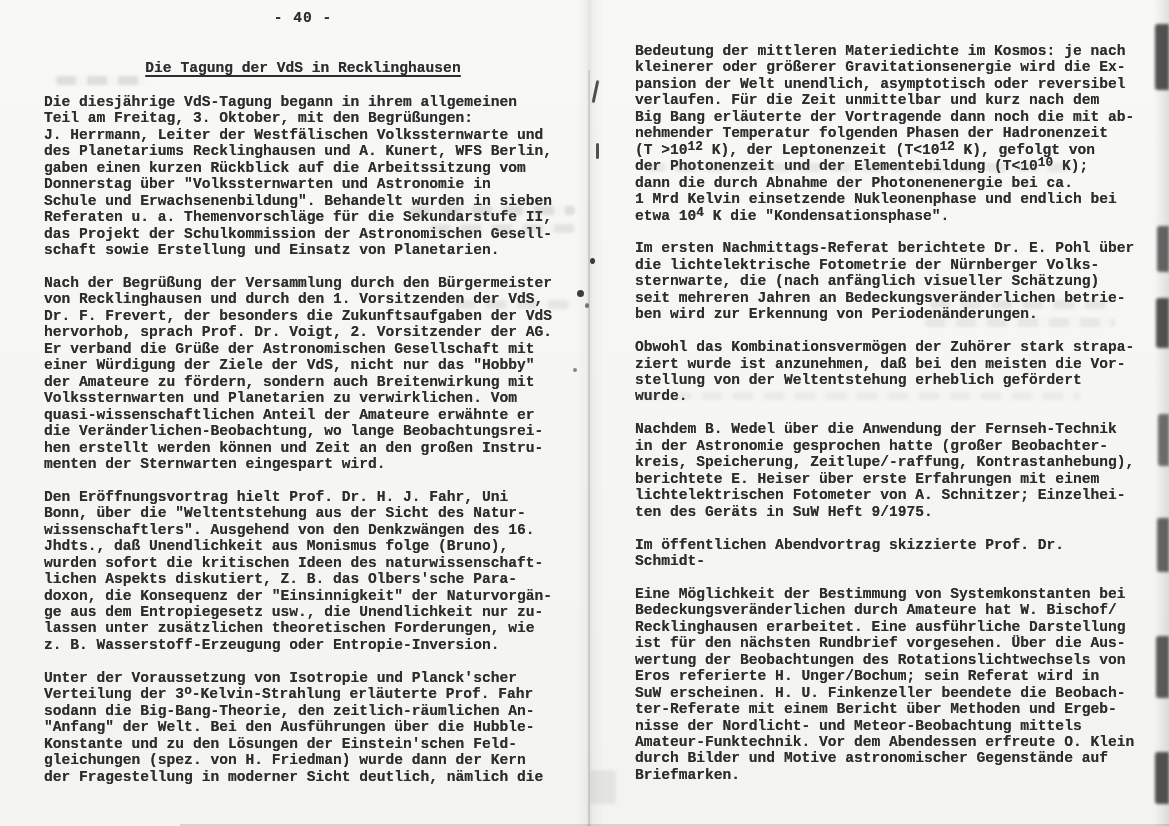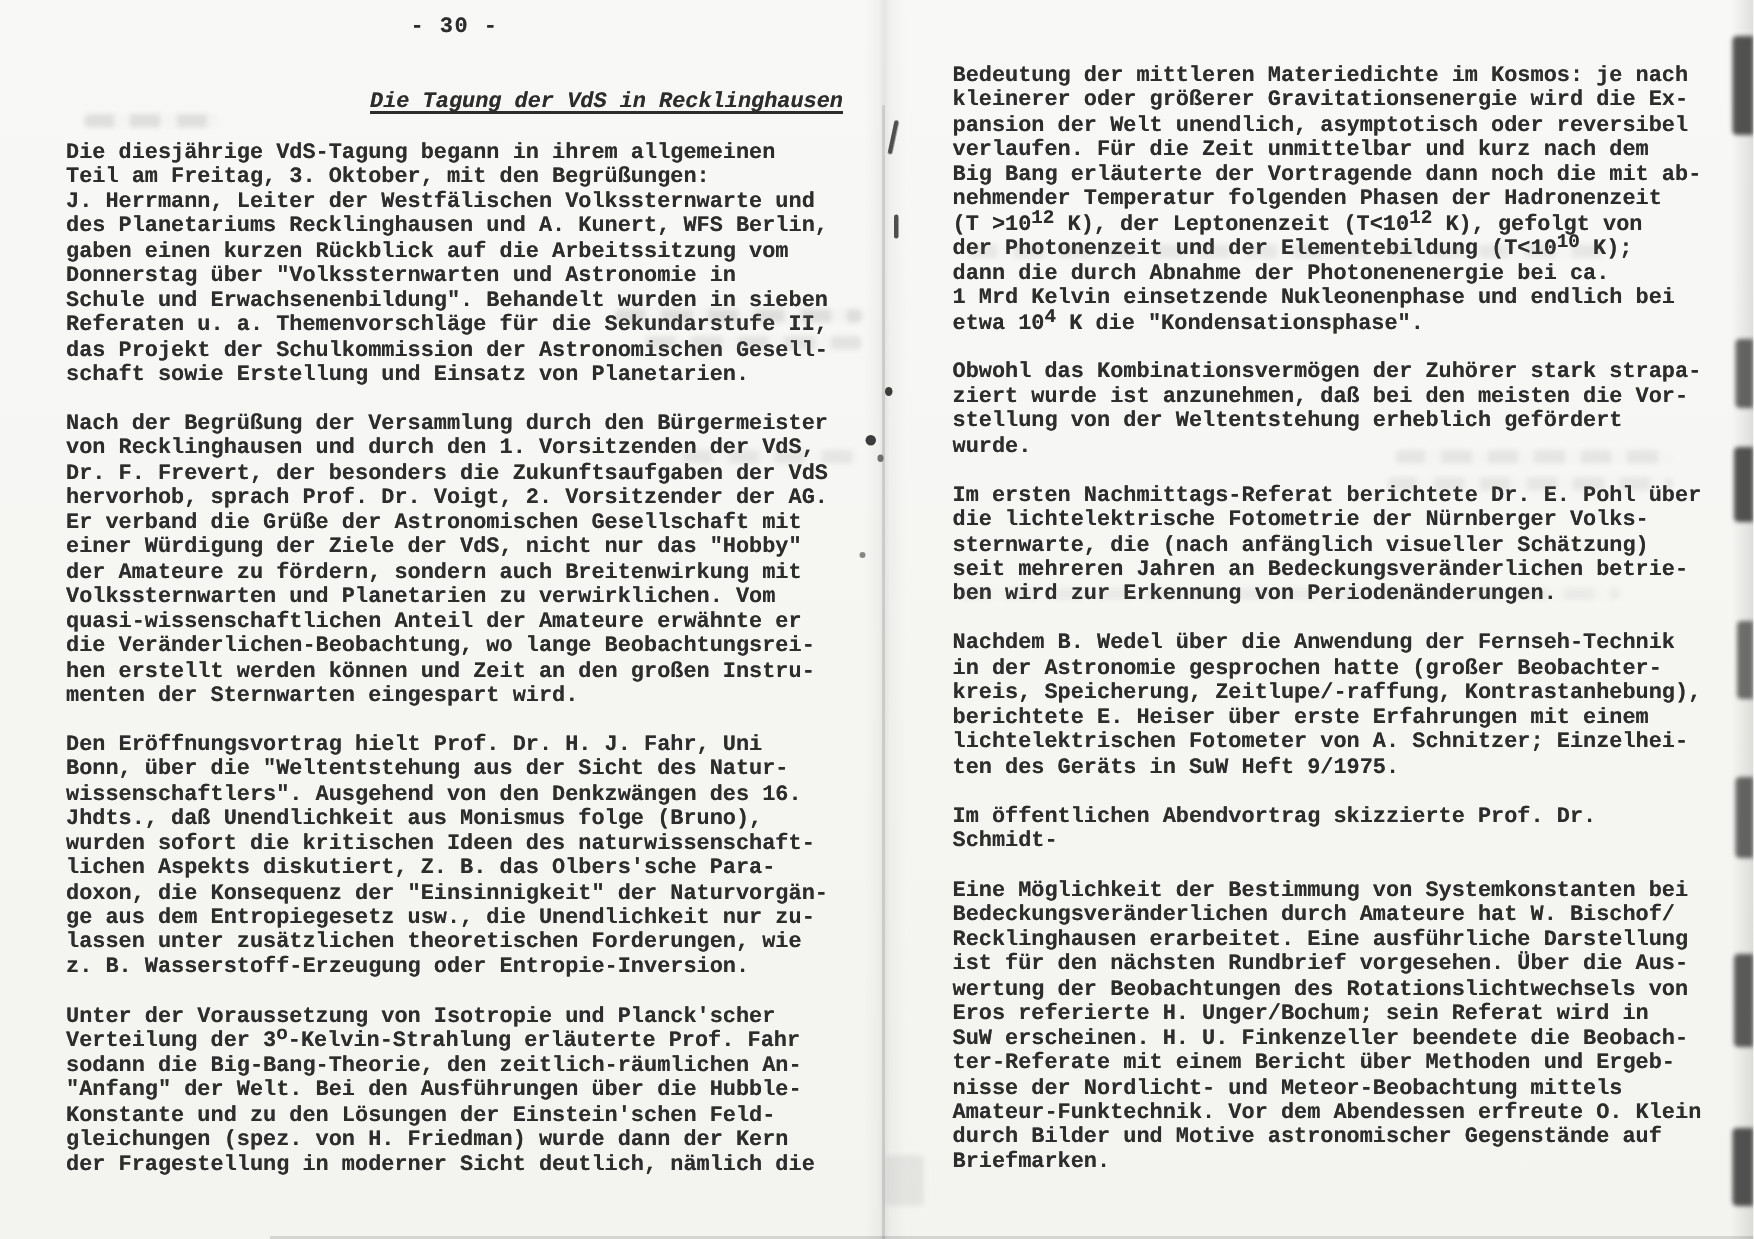--- a/index.html
+++ b/index.html
@@ -8,22 +8,22 @@
     background:linear-gradient(180deg,#f8f8f6 0%,#f5f5f2 60%,#f3f3f0 100%);
     font-family:"Liberation Mono","DejaVu Sans Mono",monospace;
   }
   .typed{
     color:#2d2d2d;font-weight:700;font-size:14.6px;line-height:16.45px;
     text-shadow:0 0 .4px rgba(45,45,45,.65);
   }
   .abs{position:absolute;}
   .page-number{width:518px;text-align:center;letter-spacing:1px;}
   .article-title{
-    width:518px;text-align:right;
-    text-decoration:underline;text-underline-offset:3px;text-decoration-thickness:1.5px;font-style:italic;
+    width:518px;text-align:center;
+    text-decoration:underline;text-underline-offset:3px;text-decoration-thickness:1.5px;
   }
   .page-body{white-space:pre-wrap;}
   .para{white-space:pre-wrap;}
   .para + .para{margin-top:16.45px;}
   sup{font-size:.88em;line-height:0;vertical-align:4.5px;}
   
   .gutter-shadow{
     left:576px;top:0;width:28px;height:826px;
     background:linear-gradient(90deg,rgba(0,0,0,0) 0%,rgba(0,0,0,.03) 35%,rgba(0,0,0,.08) 48%,rgba(0,0,0,.03) 62%,rgba(0,0,0,0) 100%);
   }
@@ -35,21 +35,21 @@
   .speck{background:#3c3c3c;border-radius:50%;filter:blur(.4px);}
   .stroke{background:#333;filter:blur(.5px);border-radius:2px;opacity:.85;}
   .edge-strip{right:0;top:0;width:15px;height:826px;background:linear-gradient(90deg,rgba(0,0,0,0),rgba(0,0,0,.10));}
   .edge-blob{right:0;background:#2b2b2b;filter:blur(1.4px);opacity:.8;border-radius:3px 0 0 3px;}
   .bottom-line{left:180px;bottom:0;width:989px;height:2px;background:rgba(70,70,70,.18);}
 </style>
 </head>
 <body>
 
 <div class="abs" style="left:0;top:0;width:584px;height:826px;">
-  <div class="abs typed page-number" style="left:44px;top:10px;">- 30 -</div>
+  <div class="abs typed page-number" style="left:44px;top:10px;">- 40 -</div>
   <div class="abs typed article-title" style="left:44px;top:60px;">Die Tagung der VdS in Recklinghausen</div>
   <div class="abs typed page-body" style="left:44px;top:94px;width:524px;"><div class="para">Die diesjährige VdS-Tagung begann in ihrem allgemeinen
 Teil am Freitag, 3. Oktober, mit den Begrüßungen:
 J. Herrmann, Leiter der Westfälischen Volkssternwarte und
 des Planetariums Recklinghausen und A. Kunert, WFS Berlin,
 gaben einen kurzen Rückblick auf die Arbeitssitzung vom
 Donnerstag über "Volkssternwarten und Astronomie in
 Schule und Erwachsenenbildung". Behandelt wurden in sieben
 Referaten u. a. Themenvorschläge für die Sekundarstufe II,
 das Projekt der Schulkommission der Astronomischen Gesell-
@@ -86,28 +86,28 @@
   <div class="abs typed page-body" style="left:51px;top:43px;width:500px;"><div class="para">Bedeutung der mittleren Materiedichte im Kosmos: je nach
 kleinerer oder größerer Gravitationsenergie wird die Ex-
 pansion der Welt unendlich, asymptotisch oder reversibel
 verlaufen. Für die Zeit unmittelbar und kurz nach dem
 Big Bang erläuterte der Vortragende dann noch die mit ab-
 nehmender Temperatur folgenden Phasen der Hadronenzeit
 (T &gt;10<sup>12</sup> K), der Leptonenzeit (T&lt;10<sup>12</sup> K), gefolgt von
 der Photonenzeit und der Elementebildung (T&lt;10<sup>10</sup> K);
 dann die durch Abnahme der Photonenenergie bei ca.
 1 Mrd Kelvin einsetzende Nukleonenphase und endlich bei
-etwa 10<sup>4</sup> K die "Kondensationsphase".</div><div class="para">Obwohl das Kombinationsvermögen der Zuhörer stark strapa-
-ziert wurde ist anzunehmen, daß bei den meisten die Vor-
-stellung von der Weltentstehung erheblich gefördert
-wurde.</div><div class="para">Im ersten Nachmittags-Referat berichtete Dr. E. Pohl über
+etwa 10<sup>4</sup> K die "Kondensationsphase".</div><div class="para">Im ersten Nachmittags-Referat berichtete Dr. E. Pohl über
 die lichtelektrische Fotometrie der Nürnberger Volks-
 sternwarte, die (nach anfänglich visueller Schätzung)
 seit mehreren Jahren an Bedeckungsveränderlichen betrie-
-ben wird zur Erkennung von Periodenänderungen.</div><div class="para">Nachdem B. Wedel über die Anwendung der Fernseh-Technik
+ben wird zur Erkennung von Periodenänderungen.</div><div class="para">Obwohl das Kombinationsvermögen der Zuhörer stark strapa-
+ziert wurde ist anzunehmen, daß bei den meisten die Vor-
+stellung von der Weltentstehung erheblich gefördert
+wurde.</div><div class="para">Nachdem B. Wedel über die Anwendung der Fernseh-Technik
 in der Astronomie gesprochen hatte (großer Beobachter-
 kreis, Speicherung, Zeitlupe/-raffung, Kontrastanhebung),
 berichtete E. Heiser über erste Erfahrungen mit einem
 lichtelektrischen Fotometer von A. Schnitzer; Einzelhei-
 ten des Geräts in SuW Heft 9/1975.</div><div class="para">Im öffentlichen Abendvortrag skizzierte Prof. Dr. Schmidt-</div><div class="para">Eine Möglichkeit der Bestimmung von Systemkonstanten bei
 Bedeckungsveränderlichen durch Amateure hat W. Bischof/
 Recklinghausen erarbeitet. Eine ausführliche Darstellung
 ist für den nächsten Rundbrief vorgesehen. Über die Aus-
 wertung der Beobachtungen des Rotationslichtwechsels von
 Eros referierte H. Unger/Bochum; sein Referat wird in

